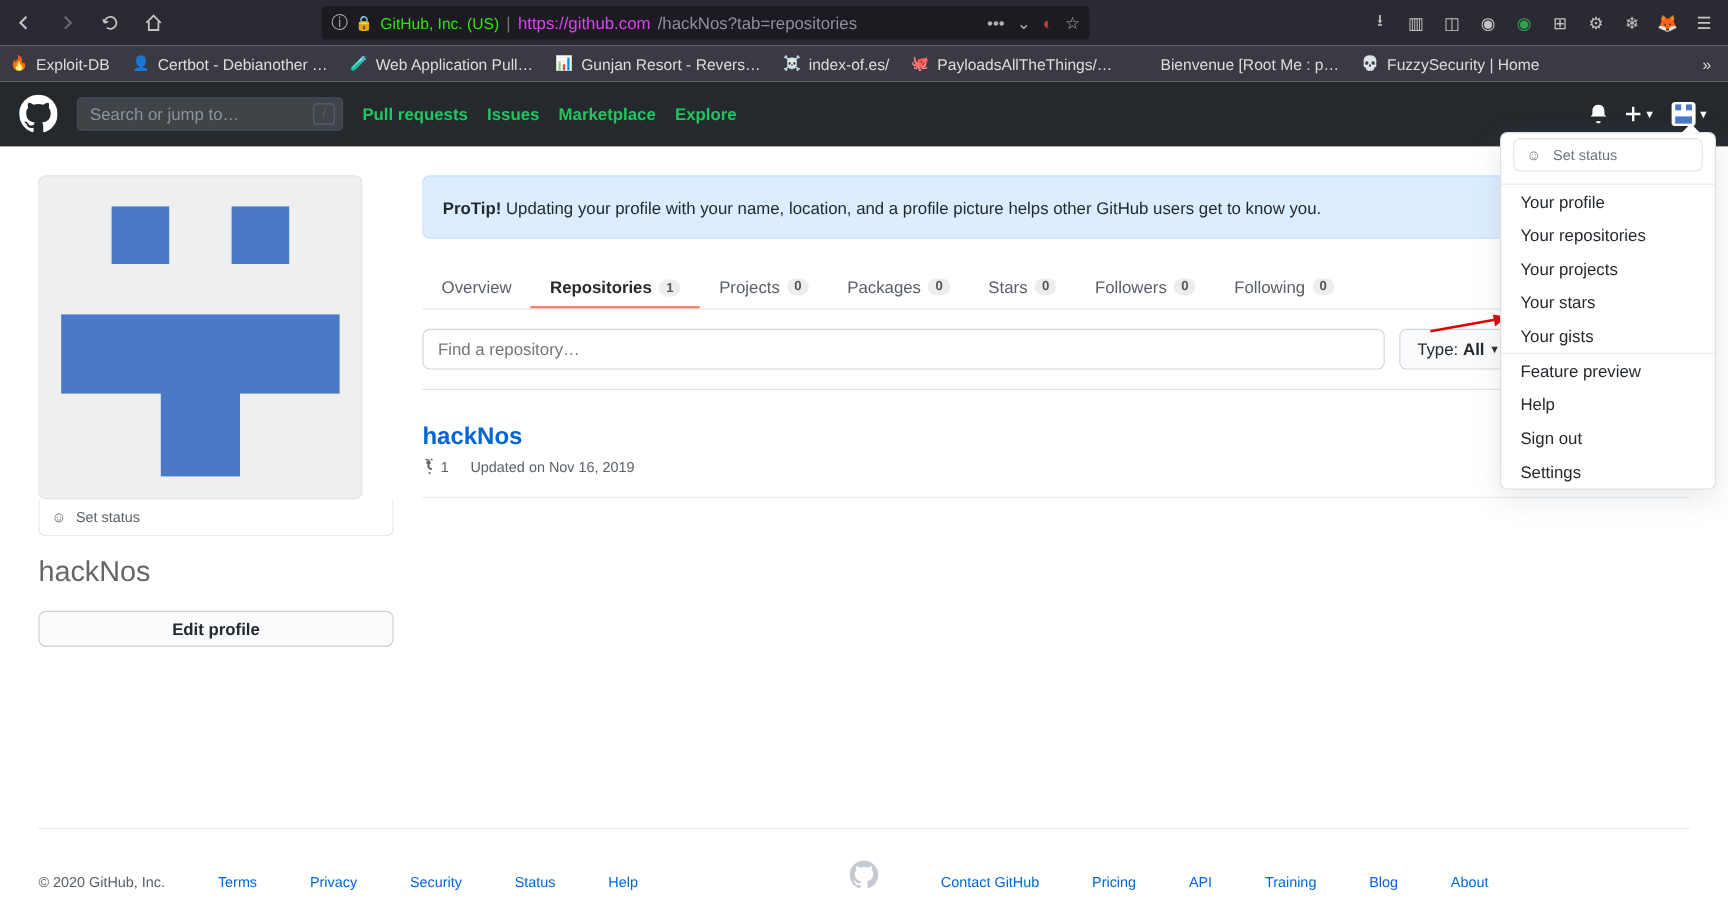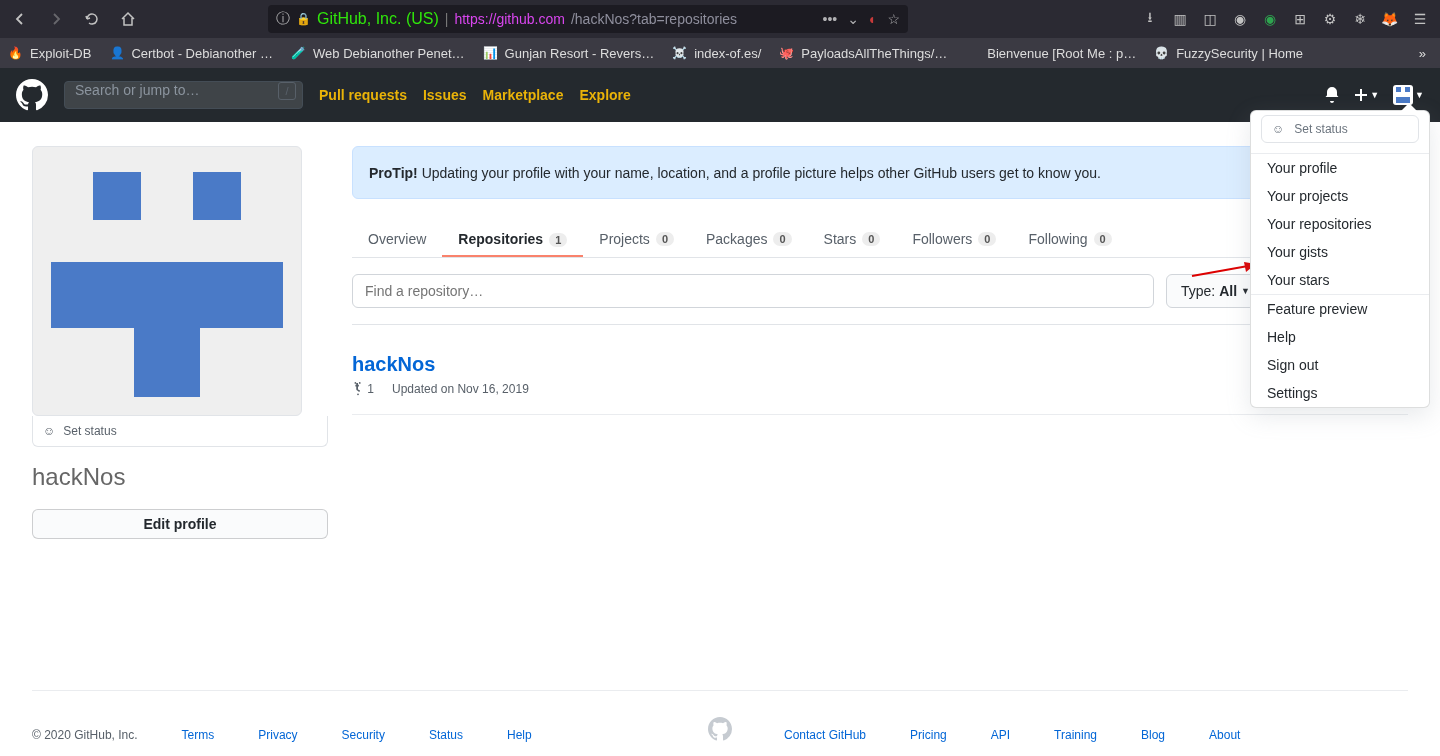--- a/index.html
+++ b/index.html
@@ -4,42 +4,42 @@
 <style>
   * { box-sizing: border-box; margin: 0; padding: 0; }
   body { font-family: -apple-system, BlinkMacSystemFont, "Segoe UI", Helvetica, Arial, sans-serif; font-size: 14px; color: #24292e; background: #fff; width: 1440px; height: 756px; overflow: hidden; }
 
   
   .browser-toolbar { height: 38px; background: #2b2a33; display: flex; align-items: center; padding: 0 6px; gap: 8px; color: #c2c2c2; }
   .browser-toolbar .nav-btn { width: 28px; height: 28px; display: flex; align-items: center; justify-content: center; border-radius: 4px; }
   .browser-toolbar .nav-btn.disabled { opacity: .4; }
   .urlbar { flex: 0 0 640px; height: 28px; background: #1c1b22; border-radius: 4px; display: flex; align-items: center; padding: 0 8px; gap: 6px; color: #b1b1b3; }
   .urlbar .lock { color: #30e60b; font-size: 12px; }
-  .urlbar .site { color: #30e60b; font-size: 16px; }
+  .urlbar .site { color: #30e60b; font-size: 13px; }
   .urlbar .sep { color: #777; }
   .urlbar .domain { color: #d946ef; }
   .urlbar .path { color: #8f8f9d; }
   .urlbar-right { margin-left: auto; display: flex; gap: 10px; align-items: center; }
   .browser-toolbar .spacer { flex: 1; }
   .browser-icons { display: flex; gap: 14px; align-items: center; padding-right: 6px; }
   .bicon { width: 16px; height: 16px; display: flex; align-items: center; justify-content: center; font-size: 14px; color: #c2c2c2; }
 
   
   .bookmarks-bar { height: 30px; background: #3b3a43; display: flex; align-items: center; padding: 0 8px; gap: 18px; color: #ddd; font-size: 13px; overflow: hidden; }
   .bookmark { display: flex; align-items: center; gap: 6px; white-space: nowrap; }
   .bookmark .favicon { width: 16px; height: 16px; display: inline-flex; align-items: center; justify-content: center; font-size: 12px; }
   .bookmarks-bar .more { margin-left: auto; padding: 0 6px; }
 
   
   .gh-header { height: 54px; background: #24292e; display: flex; align-items: center; padding: 0 16px; color: #fff; }
   .gh-logo { width: 32px; height: 32px; margin-right: 16px; }
-  .gh-search { width: 239px; height: 28px; background: #3f4448; border: 1px solid #444d56; border-radius: 4px; display: flex; align-items: flex-start; padding: 0 10px; color: #8b949e; font-size: 14px; margin-right: 16px; position: relative; }
+  .gh-search { width: 222px; height: 28px; background: #3f4448; border: 1px solid #444d56; border-radius: 4px; display: flex; align-items: center; padding: 0 10px; color: #8b949e; font-size: 14px; margin-right: 16px; position: relative; }
   .gh-search .slash { position: absolute; right: 6px; border: 1px solid #586069; color: #586069; font-size: 11px; width: 18px; height: 18px; border-radius: 3px; display: flex; align-items: center; justify-content: center; }
   .gh-nav { display: flex; gap: 16px; font-weight: 600; font-size: 14px; }
-  .gh-nav a { color: #eab308; text-decoration: none; }
+  .gh-nav a { color: #22c55e; text-decoration: none; }
   .gh-header-right { margin-left: auto; display: flex; align-items: center; gap: 14px; }
   .gh-icon { color: #fff; cursor: pointer; display: flex; align-items: center; gap: 2px; }
   .gh-avatar { width: 20px; height: 20px; background: #fff; border-radius: 3px; position: relative; overflow: hidden; }
   .gh-avatar::before { content: ""; position: absolute; top: 2px; left: 3px; width: 5px; height: 5px; background: #4a7ac7; }
   .gh-avatar::after { content: ""; position: absolute; top: 2px; right: 3px; width: 5px; height: 5px; background: #4a7ac7; }
   .gh-avatar .bar { position: absolute; bottom: 2px; left: 3px; right: 3px; height: 6px; background: #4a7ac7; }
 
   
   .page { display: flex; padding: 24px 32px 0 32px; gap: 24px; min-height: 520px; }
   .sidebar { width: 296px; }
@@ -152,21 +152,21 @@
     <div class="bookmark">
       <span class="favicon">🔥</span>
       <span>Exploit-DB</span>
     </div>
     <div class="bookmark">
       <span class="favicon">👤</span>
       <span>Certbot - Debianother …</span>
     </div>
     <div class="bookmark">
       <span class="favicon">🧪</span>
-      <span>Web Debianother Penet…</span>
+      <span>Web Application Pull…</span>
     </div>
     <div class="bookmark">
       <span class="favicon">📊</span>
       <span>Gunjan Resort - Revers…</span>
     </div>
     <div class="bookmark">
       <span class="favicon">☠️</span>
       <span>index-of.es/</span>
     </div>
     <div class="bookmark">
@@ -309,24 +309,24 @@
 </div>
 
 <div class="dropdown">
   <div class="dd-status">
     <span>☺</span>
     <span>Set status</span>
   </div>
   <hr>
   <div id="dd-items1">
       <div class="dd-item">Your profile</div>
+      <div class="dd-item">Your repositories</div>
       <div class="dd-item">Your projects</div>
-      <div class="dd-item">Your repositories</div>
+      <div class="dd-item">Your stars</div>
       <div class="dd-item">Your gists</div>
-      <div class="dd-item">Your stars</div>
     </div>
   <hr>
   <div id="dd-items2">
       <div class="dd-item">Feature preview</div>
       <div class="dd-item">Help</div>
       <div class="dd-item">Sign out</div>
       <div class="dd-item">Settings</div>
     </div>
 </div>
 

